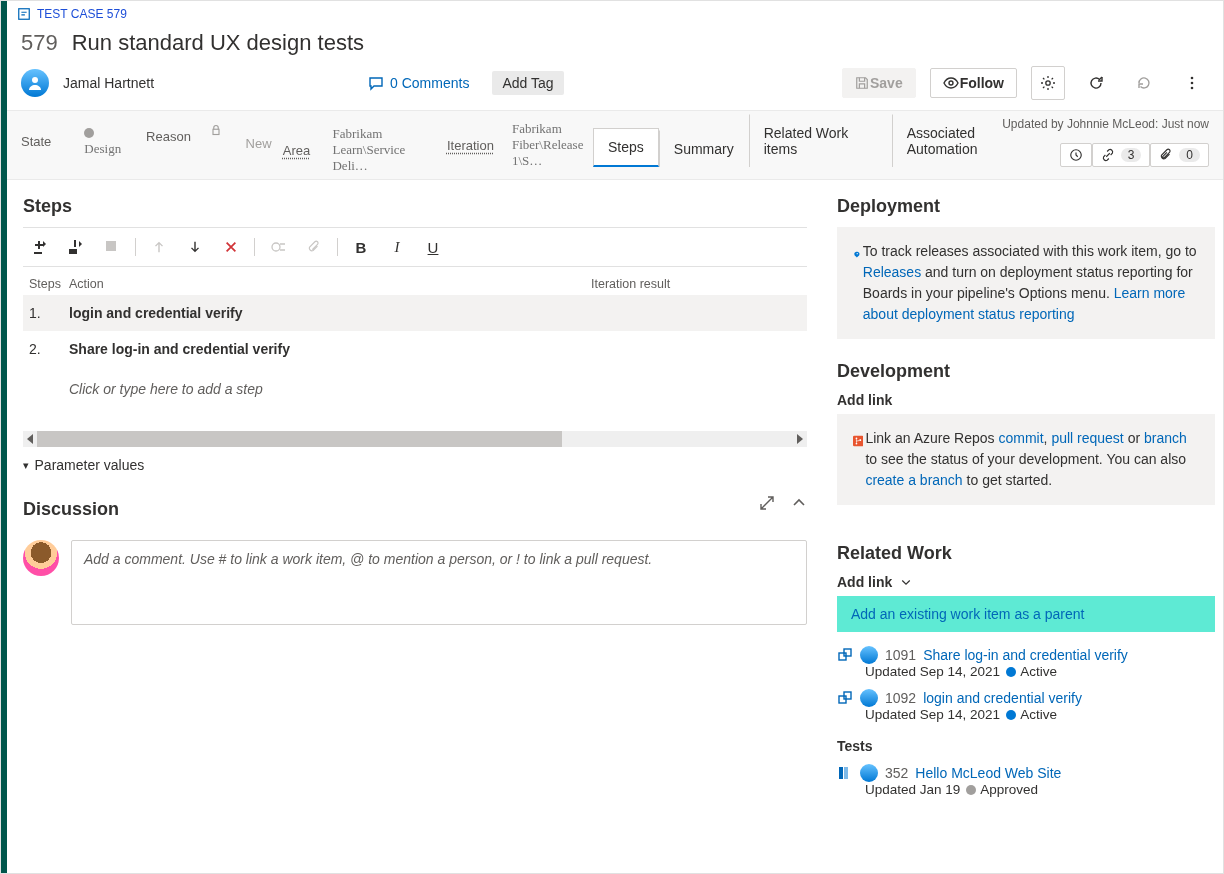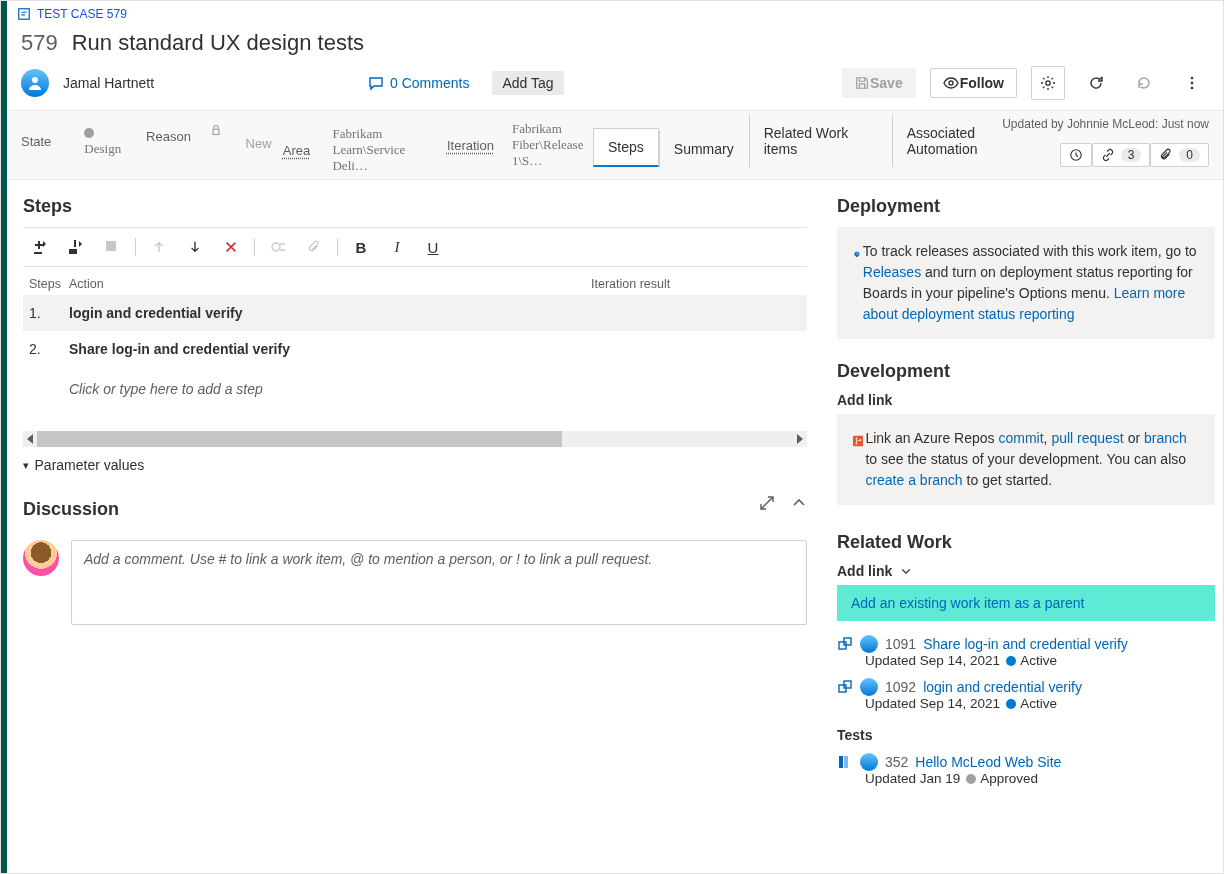--- a/index.html
+++ b/index.html
@@ -368,21 +368,21 @@
               <circle cx="8" cy="6" r="2" fill="#fff"></circle>
               <circle cx="8" cy="18" r="2" fill="#fff"></circle>
               <circle cx="17" cy="10" r="2" fill="#fff"></circle>
               <path d="M8 8v8M8 12c5 0 9-2 9-4" stroke="#fff" stroke-width="1.6" fill="none"></path>
             </svg>
           <div>
             <span>Link an Azure Repos </span><a href="#">commit</a>, <a href="#">pull request</a><span> or </span><a href="#">branch</a><span> to see the status of your development. You can also </span><a href="#">create a branch</a><span> to get started.</span>
           </div>
         </div>
 
-        <h3 class="section" style="margin-top:27px;">Related Work</h3>
+        <h3 class="section" style="margin-top:38px;">Related Work</h3>
         <div class="dropdown-row">
           <span>Add link</span>
           <svg width="12" height="12" viewBox="0 0 16 16" fill="none" stroke="#323130" stroke-width="1.6">
               <path d="M3 6l5 5 5-5"></path>
             </svg>
         </div>
         <div class="parent-link">
           <a href="#">Add an existing work item as a parent</a>
         </div>
 

